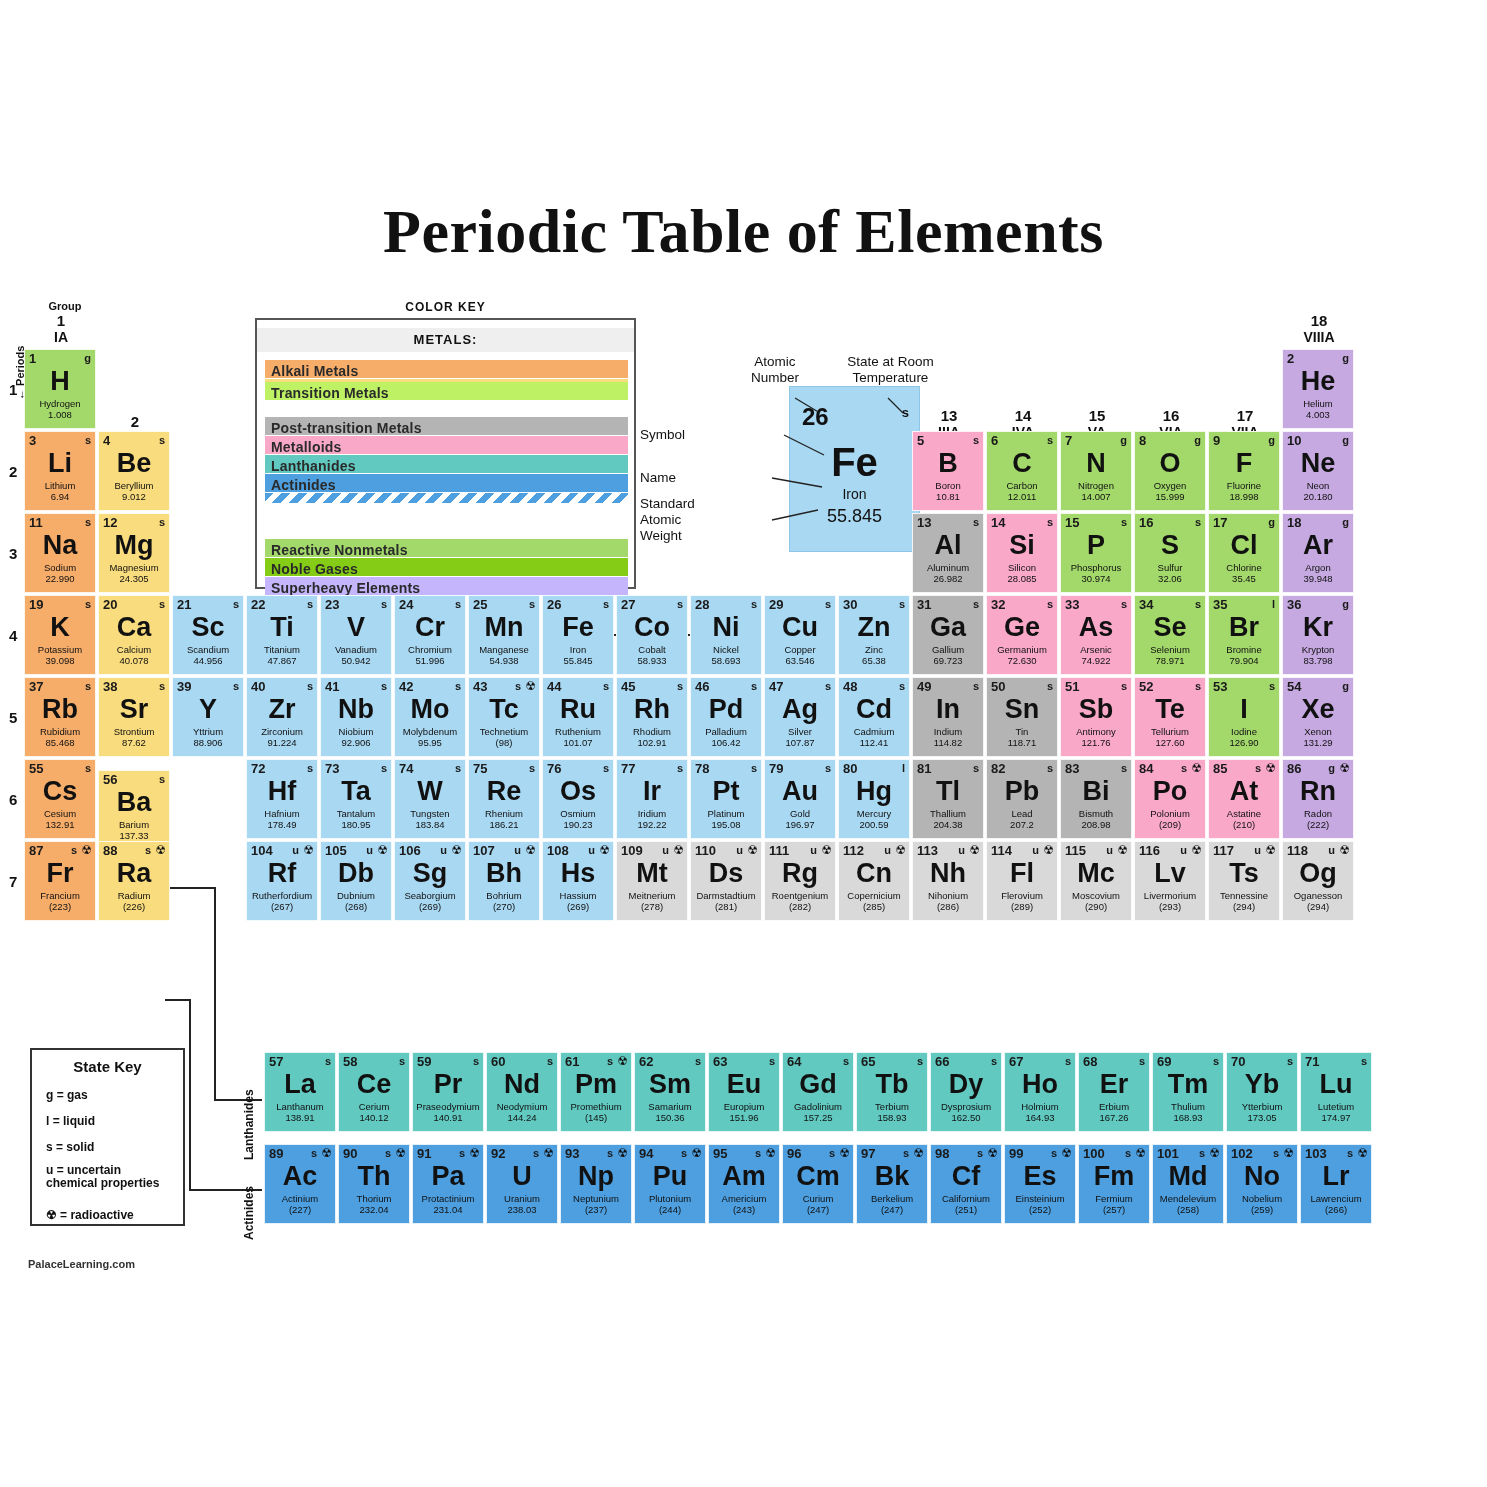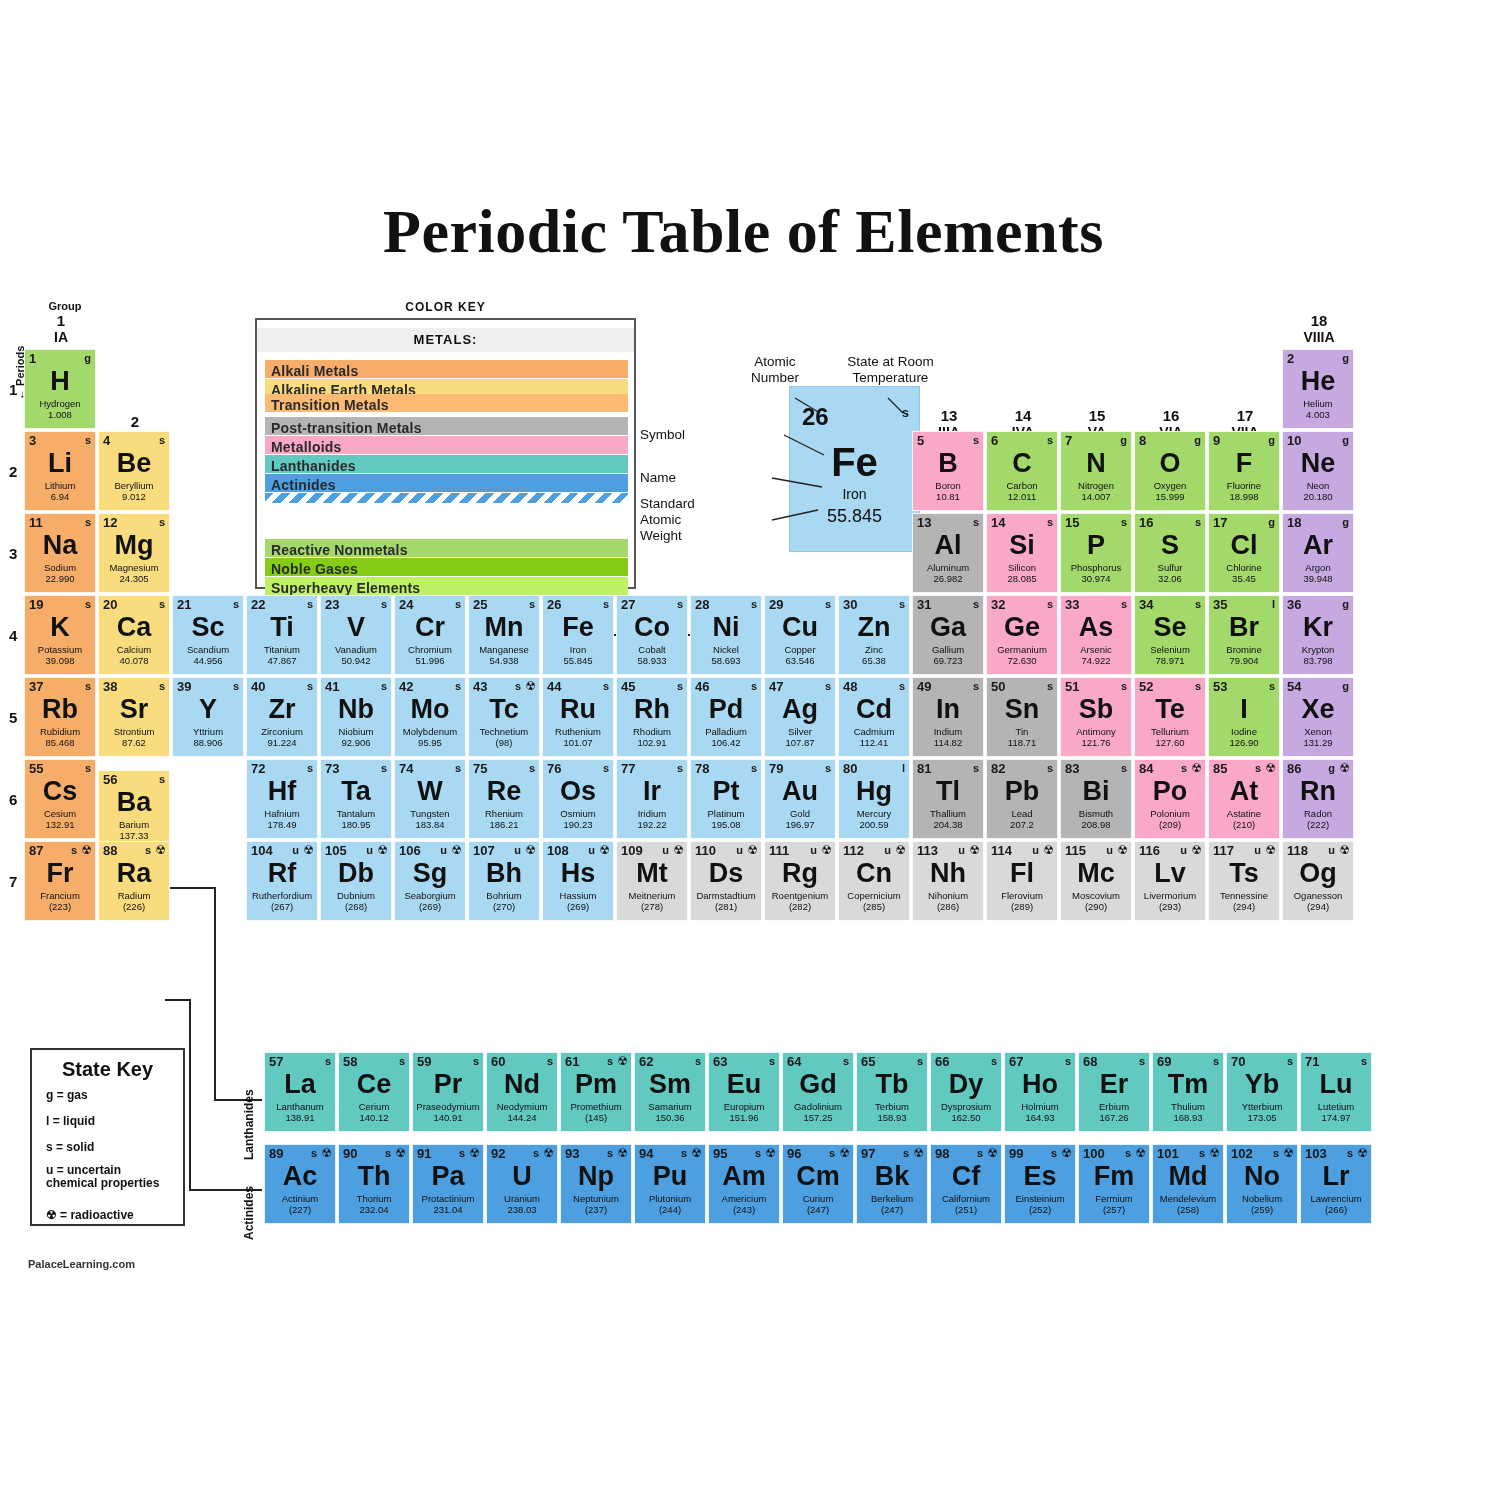--- a/index.html
+++ b/index.html
@@ -53,21 +53,21 @@
   .sample .sst{position:absolute;right:10px;top:18px;font-size:13px;font-weight:700;}
   .sample .ssym{position:absolute;left:0;top:54px;width:100%;text-align:center;font-size:40px;font-weight:700;line-height:42px;}
   .sample .snm{position:absolute;left:0;top:99px;width:100%;text-align:center;font-size:14px;}
   .sample .swt{position:absolute;left:0;top:119px;width:100%;text-align:center;font-size:18px;}
 
   .callout{position:absolute;font-size:13.5px;color:#111;line-height:16px;text-align:center;}
   .callout.r{text-align:left;}
 
   
   .statekey{position:absolute;left:30px;top:1048px;width:155px;height:178px;background:#fff;border:2px solid #333;box-sizing:border-box;}
-  .statekey .sk-title{position:absolute;left:0;top:8px;width:100%;text-align:center;font-size:20px;font-weight:700;}
+  .statekey .sk-title{position:absolute;left:0;top:8px;width:100%;text-align:center;font-size:15px;font-weight:700;}
   .statekey .sk-item{position:absolute;left:14px;font-size:12px;font-weight:700;color:#111;line-height:14px;}
 
   .footer{position:absolute;left:28px;top:1258px;font-size:11px;font-weight:700;color:#333;}
 
   .sidelabel{position:absolute;font-size:11px;font-weight:700;color:#111;transform:rotate(-90deg);transform-origin:left top;white-space:nowrap;}
 
   svg.lines{position:absolute;left:0;top:0;width:1487px;height:1487px;pointer-events:none;}
 </style>
 </head>
 <body>
@@ -77,21 +77,21 @@
 
   <div class="keytitle">COLOR KEY</div>
   <div class="keybox" id="keybox">
       <div class="keyhdr" style="top: 8px; height: 24px; line-height: 24px;">METALS:</div>
       <div class="keyrow" style="top: 40px; background: rgb(247, 173, 106);">
         <span>Alkali Metals</span>
       </div>
       <div class="keyrow" style="top: 59px; background: rgb(249, 220, 125);">
         <span>Alkaline Earth Metals</span>
       </div>
-      <div class="keyrow" style="top: 74px; background: #fdba74;">
+      <div class="keyrow" style="top: 62px; background: #bef264;">
         <span>Transition Metals</span>
       </div>
       <div class="keyrow" style="top: 97px; background: rgb(180, 180, 180);">
         <span>Post-transition Metals</span>
       </div>
       <div class="keyrow" style="top: 116px; background: rgb(249, 168, 200);">
         <span>Metalloids</span>
       </div>
       <div class="keyrow" style="top: 135px; background: rgb(97, 201, 192);">
         <span>Lanthanides</span>
@@ -99,21 +99,21 @@
       <div class="keyrow" style="top: 154px; background: rgb(77, 159, 224);">
         <span>Actinides</span>
       </div>
       <div style="position: absolute; left: 8px; top: 173px; width: 363px; height: 10px; background: repeating-linear-gradient(135deg, rgb(77, 159, 224) 0px, rgb(77, 159, 224) 6px, rgb(255, 255, 255) 6px, rgb(255, 255, 255) 12px);"></div>
       <div class="keyrow" style="top: 219px; background: rgb(163, 216, 107);">
         <span>Reactive Nonmetals</span>
       </div>
       <div class="keyrow" style="top: 238px; background: #84cc16;">
         <span>Noble Gases</span>
       </div>
-      <div class="keyrow" style="top: 257px; background: #bef264;">
+      <div class="keyrow" style="top: 257px; background: #c4b5fd;">
         <span>Superheavy Elements</span>
       </div>
     </div>
 
   <div class="sample">
     <div class="snum">26</div>
     <div class="sst">s</div>
     <div class="ssym">Fe</div>
     <div class="snm">Iron</div>
     <div class="swt">55.845</div>

